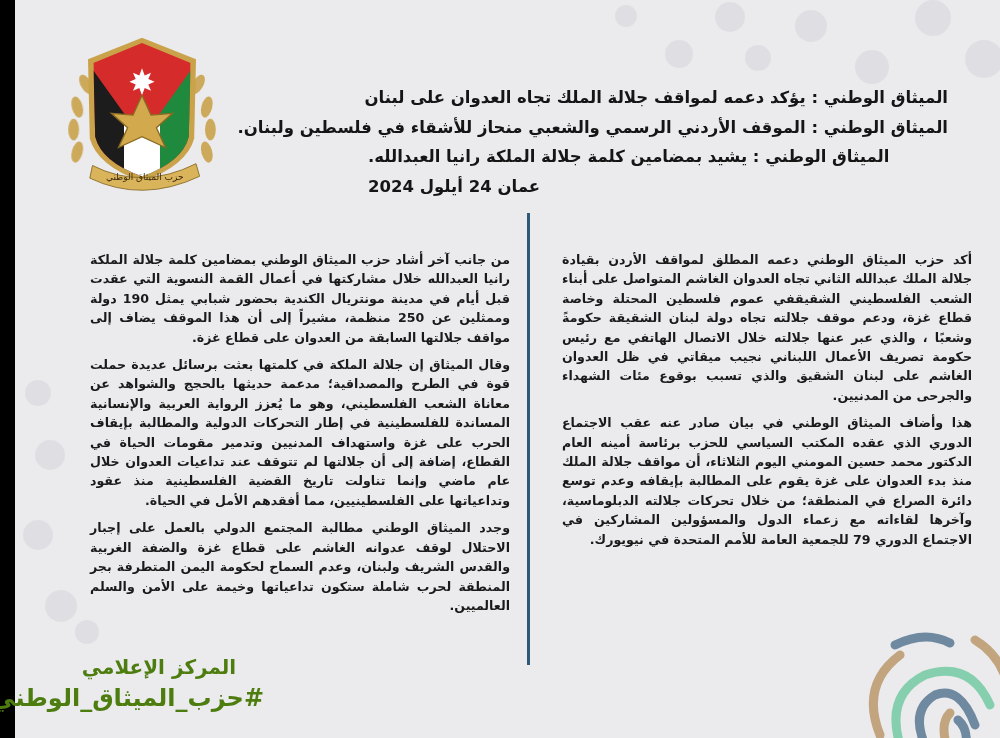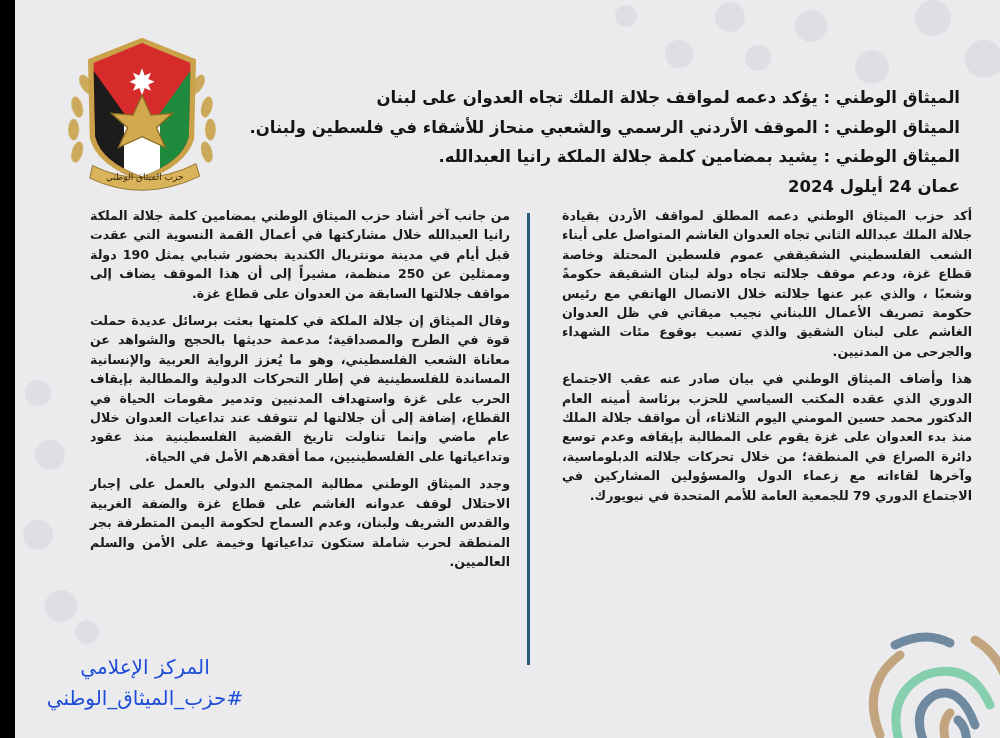--- a/index.html
+++ b/index.html
@@ -16,41 +16,41 @@
   .bg-dots {
     position: absolute; inset: 0 0 0 15px; overflow: hidden; pointer-events: none;
   }
   .bg-dots span {
     position: absolute; border-radius: 50%; background: rgba(180,180,190,0.22);
   }
   .logo {
     position: absolute; left: 52px; top: 26px; width: 180px; height: 180px;
   }
   .headlines {
-    position: absolute; right: 40px; top: 83px; width: 580px; direction: rtl; text-align: right;
+    position: absolute; right: 52px; top: 83px; width: 580px; direction: rtl; text-align: left;
   }
   .headline {
     font-weight: bold; font-size: 16.5px; line-height: 29.5px; color: #151515; white-space: nowrap;
   }
   .col {
     position: absolute; direction: rtl; text-align: justify;
-    font-size: 12.6px; line-height: 19.4px; font-weight: bold; color: #1a1a1a;
+    font-size: 12.6px; line-height: 19.4px; font-weight: bold; color: #1a1a1a; margin-top: 44px;
   }
   .col-right { right: 28px; top: 206px; width: 410px; }
   .col-left { left: 90px; top: 206px; width: 420px; }
   .col p { margin-bottom: 8px; }
   .divider {
     position: absolute; left: 527px; top: 213px; width: 3px; height: 452px; background: #2c5a78;
   }
   .footer {
-    position: absolute; left: 40px; top: 652px; width: 210px; direction: rtl; text-align: center;
-    color: #1d4ed8; font-weight: normal;
+    position: absolute; left: 54px; top: 652px; width: 210px; direction: rtl; text-align: center;
+    color: #4d7c0f; font-weight: bold;
   }
   .footer .f1 { font-size: 20px; line-height: 30px; }
-  .footer .f2 { font-size: 20px; line-height: 32px; }
+  .footer .f2 { font-size: 24px; line-height: 32px; }
   .fingerprint { position: absolute; left: 840px; top: 615px; width: 170px; height: 140px; }
 </style>
 </head>
 <body>
 
 <div class="left-strip"></div>
 
 <div class="bg-dots">
   <span style="left:600px;top:5px;width:22px;height:22px"></span>
   <span style="left:650px;top:40px;width:28px;height:28px"></span>

